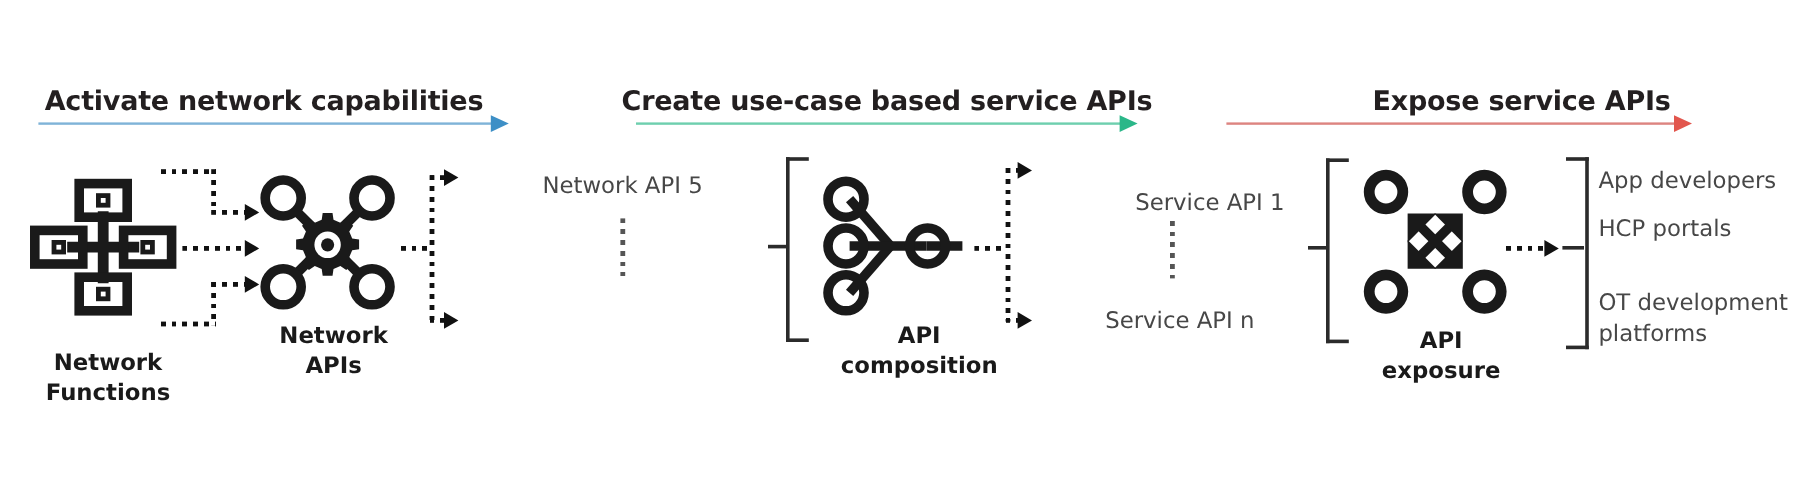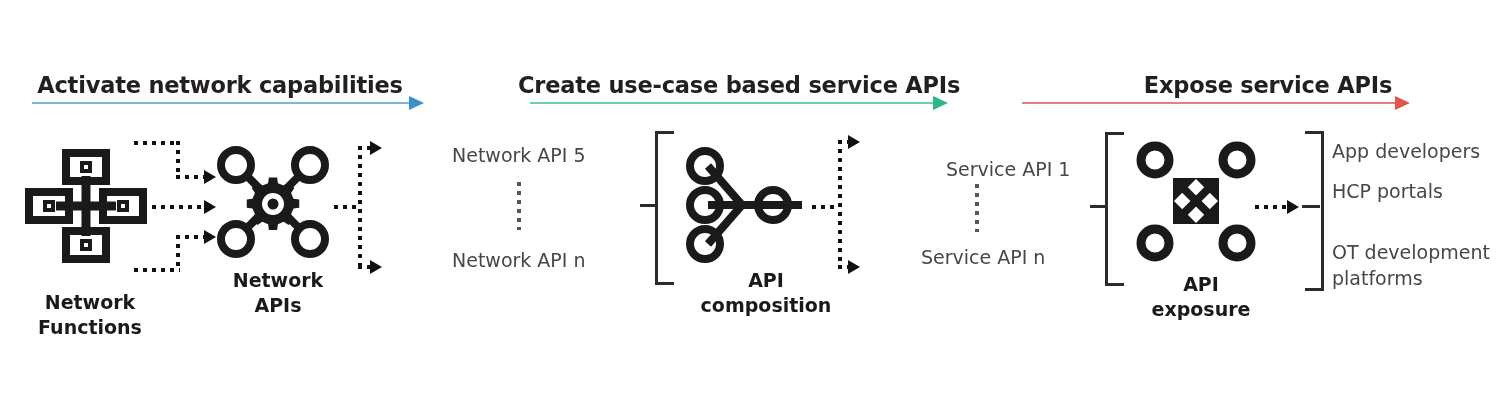--- a/index.html
+++ b/index.html
@@ -205,21 +205,20 @@
   <div class="dv" style="left:358px; top:146px; height:122px;"></div>
   <div class="dh" style="left:358px; top:146px; width:16px;"></div>
   <div class="ah" style="left:370px; top:141px;"></div>
   <div class="dh" style="left:358px; top:265px; width:16px;"></div>
   <div class="ah" style="left:370px; top:260px;"></div>
 
   <div class="glabel" style="left:452px; top:144px;">Network API 5</div>
 
   <div class="vdots" style="left:517px; top:182px; height:48px;"></div>
 
-  <div class="glabel" style="left:452px; top:249px;">Network API n</div>
 
   <div class="bracket right-facing" style="left:655px; top:131px; width:16px; height:148px;"></div>
   <div class="bracket-stub" style="left:640px; top:204px; width:17px;"></div>
 
   <svg style="position:absolute; left:684px; top:144px;" width="122" height="122" viewBox="0 0 122 122">
     <g stroke="#1a1a1a" stroke-width="8" fill="none">
       <line x1="24" y1="22" x2="58" y2="61"></line>
       <line x1="24" y1="100" x2="58" y2="61"></line>
       <line x1="24" y1="61" x2="88" y2="61"></line>
       <line x1="88" y1="61" x2="118" y2="61"></line>
@@ -237,21 +236,21 @@
   <div class="dv" style="left:838px; top:140px; height:128px;"></div>
   <div class="dh" style="left:838px; top:140px; width:14px;"></div>
   <div class="ah" style="left:848px; top:135px;"></div>
   <div class="dh" style="left:838px; top:265px; width:14px;"></div>
   <div class="ah" style="left:848px; top:260px;"></div>
 
   <div class="glabel" style="left:921px; top:158px;margin-left:25px;">Service API 1</div>
 
   <div class="vdots" style="left:975px; top:184px; height:48px;"></div>
 
-  <div class="glabel" style="left:921px; top:246px;">Service API n</div>
+  <div class="glabel" style="left:921px; top:256px;">Service API n</div>
 
   <div class="bracket right-facing" style="left:1105px; top:132px; width:16px; height:148px;"></div>
   <div class="bracket-stub" style="left:1090px; top:205px; width:17px;"></div>
 
   <svg style="position:absolute; left:1137px; top:142px;" width="118" height="120" viewBox="0 0 118 120">
     <g stroke="#1a1a1a" stroke-width="9" fill="none">
       <circle cx="18" cy="18" r="14"></circle>
       <circle cx="100" cy="18" r="14"></circle>
       <circle cx="18" cy="101" r="14"></circle>
       <circle cx="100" cy="101" r="14"></circle>

